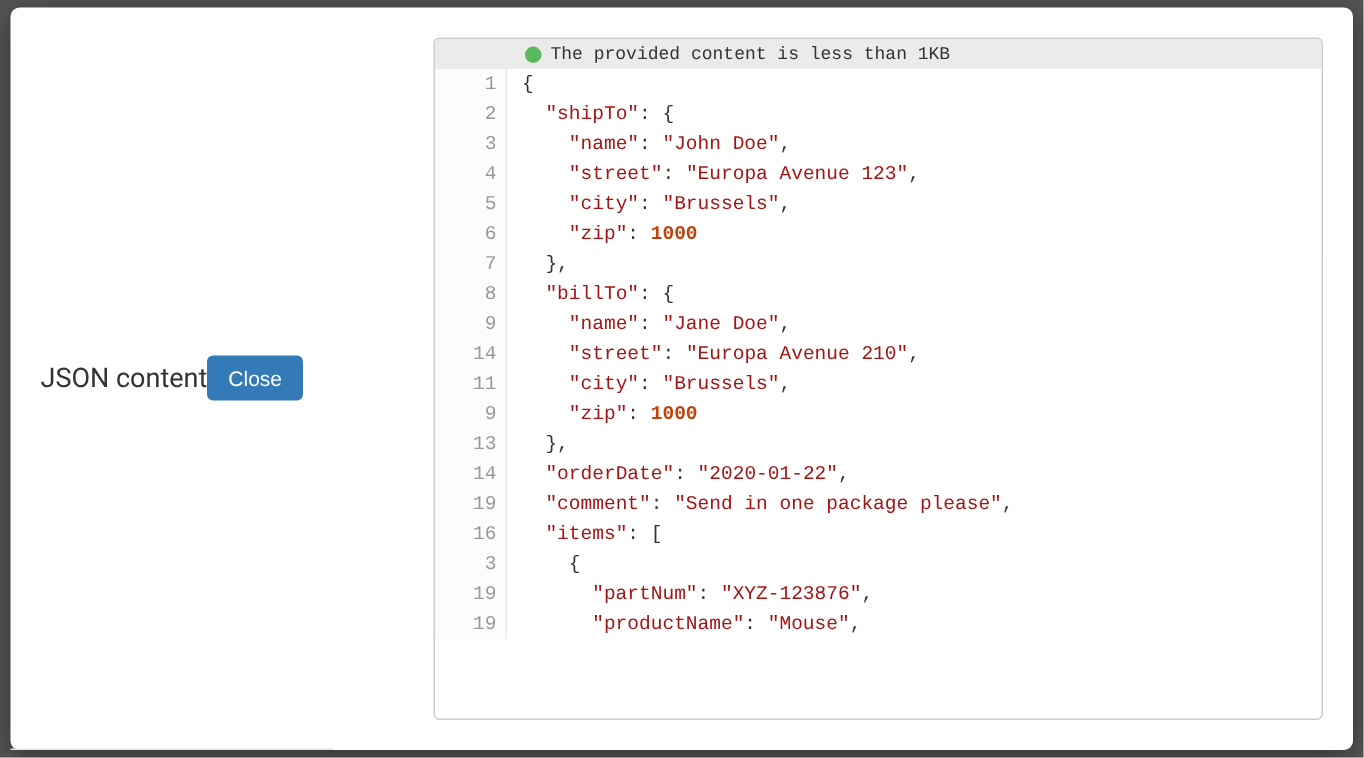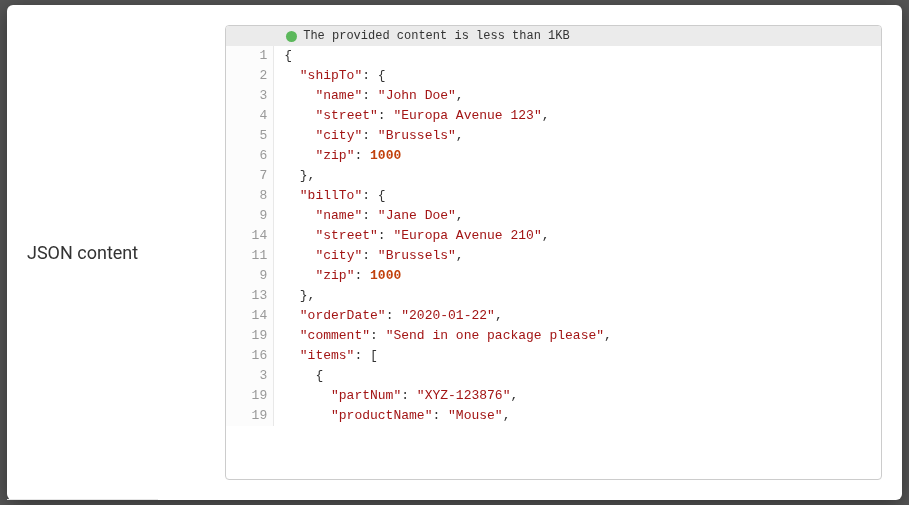--- a/index.html
+++ b/index.html
@@ -99,20 +99,21 @@
     .code-container::-webkit-scrollbar { width: 14px; }
     .code-container::-webkit-scrollbar-track { background: #f0f0f0; }
     .code-container::-webkit-scrollbar-thumb { background: #c0c0c0; border-radius: 2px; }
   </style>
 </head>
 <body>
 
 <div class="modal">
   <div class="modal-header">
     <h3 class="modal-title">JSON content</h3>
+    <button class="close-btn">Close</button>
   </div>
   <div class="modal-body">
     <div class="code-container">
       <div class="status-bar">
         <span class="status-icon"></span>
         <span>The provided content is less than 1KB</span>
       </div>
       <div class="code-area">
         <div class="gutter" id="gutter">
             <div>1</div>

